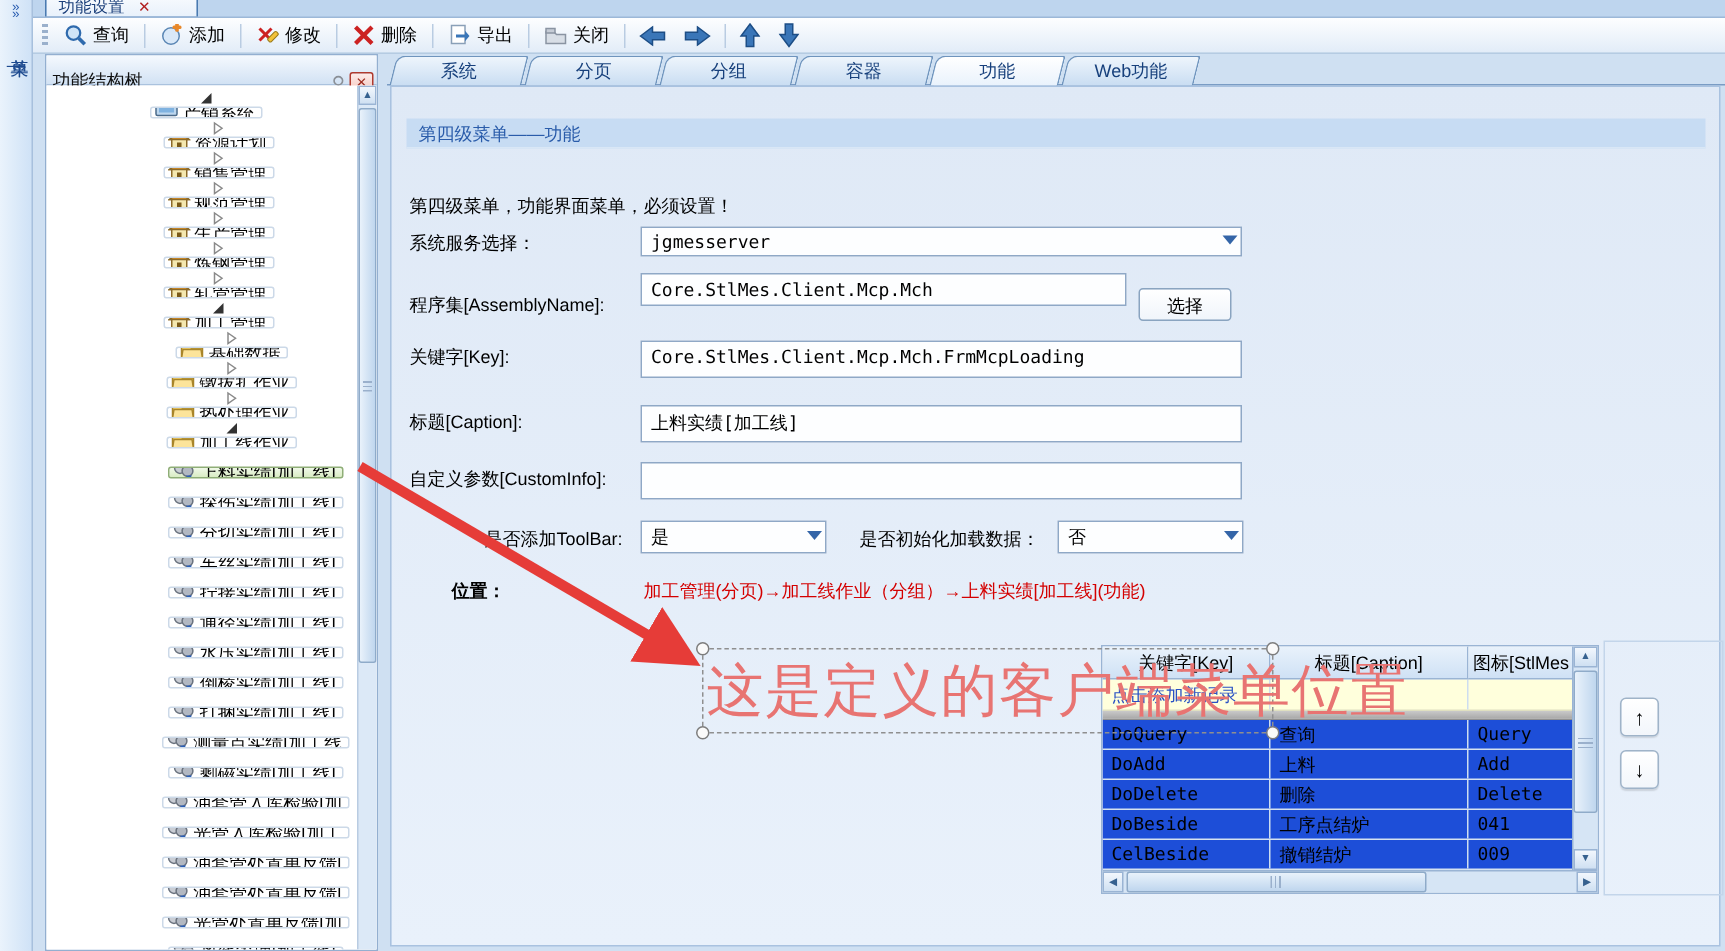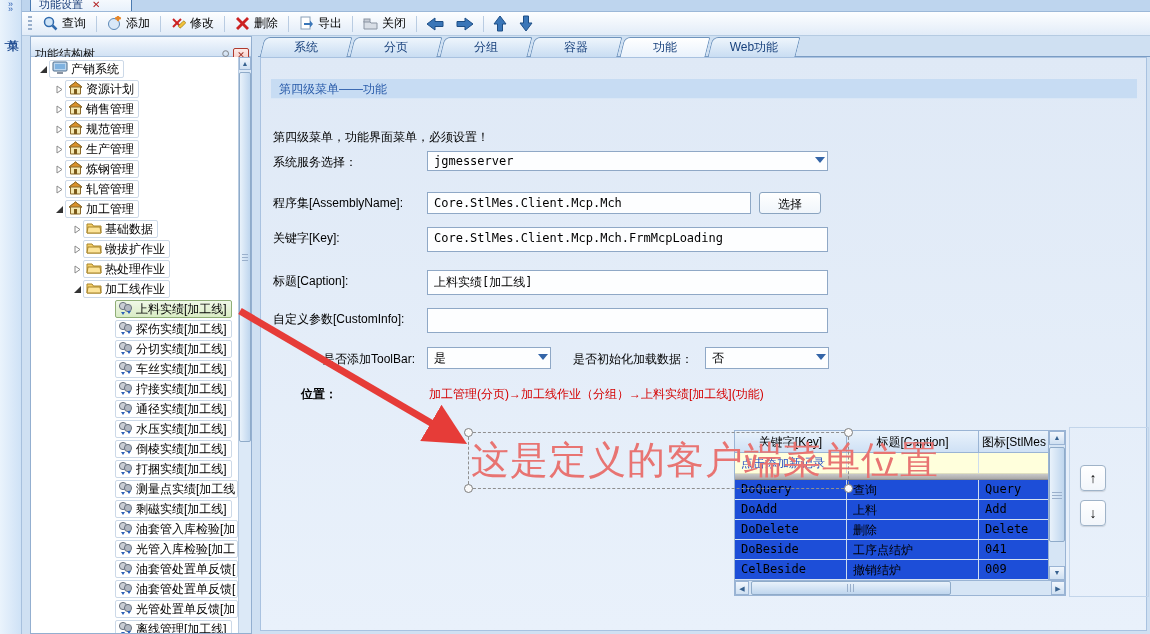--- a/index.html
+++ b/index.html
@@ -61,21 +61,21 @@
   }
   #tree-header .title { flex:1; font-size:12px; color:#111; }
   #tree-header .pin { color:#8a8f96; margin-right:3px; }
   #tree-close {
     width:16px; height:14px; border:1px solid #b03a2e; border-radius:2px;
     background:linear-gradient(#fdecea,#f5c6bd);
     color:#9c2a1e; font-size:9px; line-height:12px; text-align:center; font-weight:bold;
   }
   #tree-body { position:relative; flex:1; overflow:hidden; background:#fff; }
   #tree-items { position:absolute; left:0; top:2px; right:13px; }
-  .trow { height:20px; display:flex; align-items:center; white-space:nowrap; }
+  .trow { height:20px; display:flex; align-items:center; white-space:nowrap;flex-direction:column; }
   .texp { width:12px; flex:0 0 12px; display:flex; align-items:center; justify-content:center; }
   .tbox {
     display:flex; align-items:center; gap:3px; height:18px;
     border:1px solid #ccd9e8; border-radius:2px; background:#fff; padding:0 4px 0 2px;
     font-size:12px; overflow:hidden;
   }
   .trow.sel .tbox {
     border:1px solid #8fae77;
     background:linear-gradient(#f0f8e8,#d9ecc4);
   }
@@ -717,21 +717,21 @@
   <div id="panel">
     <div id="section-bar">第四级菜单——功能</div>
     <div id="note-line">第四级菜单，功能界面菜单，必须设置！</div>
 
     <span class="flabel" style="left:12px; top:96px;">系统服务选择：</span>
     <div class="fcombo" style="left:166px; top:93px; width:401px; height:20px;">
       <span>jgmesserver</span><span class="dd"></span>
     </div>
 
     <span class="flabel" style="left:12px; top:137px;">程序集[AssemblyName]:</span>
-    <div class="finput" style="left:166px; top:134px; width:324px; height:22px;">Core.StlMes.Client.Mcp.Mch</div>
+    <div class="finput" style="left:166px; top:124px; width:324px; height:22px;">Core.StlMes.Client.Mcp.Mch</div>
     <div id="select-btn" style="left:498px; top:134px; width:62px; height:22px;">选择</div>
 
     <span class="flabel" style="left:12px; top:172px;">关键字[Key]:</span>
     <div class="finput" style="left:166px; top:169px; width:401px; height:25px;">Core.StlMes.Client.Mcp.Mch.FrmMcpLoading</div>
 
     <span class="flabel" style="left:12px; top:215px;">标题[Caption]:</span>
     <div class="finput" style="left:166px; top:212px; width:401px; height:25px;">上料实绩[加工线]</div>
 
     <span class="flabel" style="left:12px; top:253px;">自定义参数[CustomInfo]:</span>
     <div class="finput" style="left:166px; top:250px; width:401px; height:25px;"></div>

